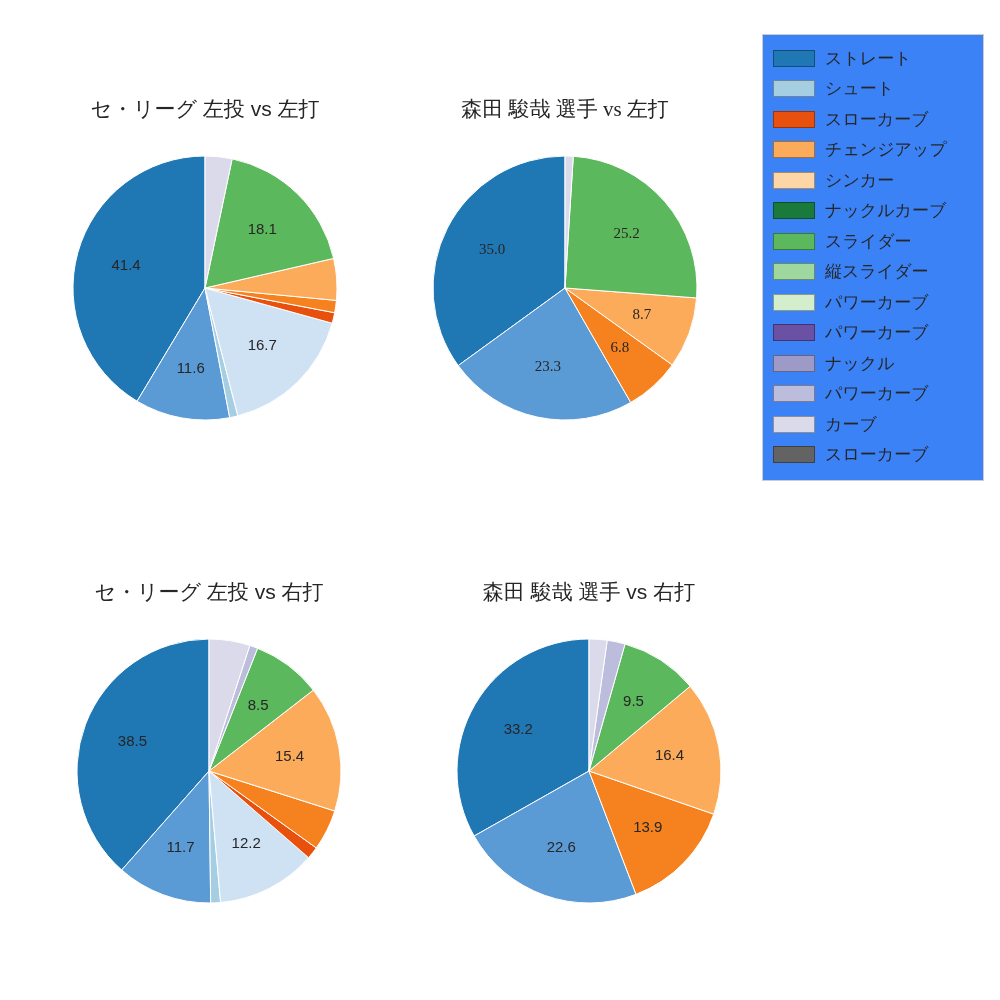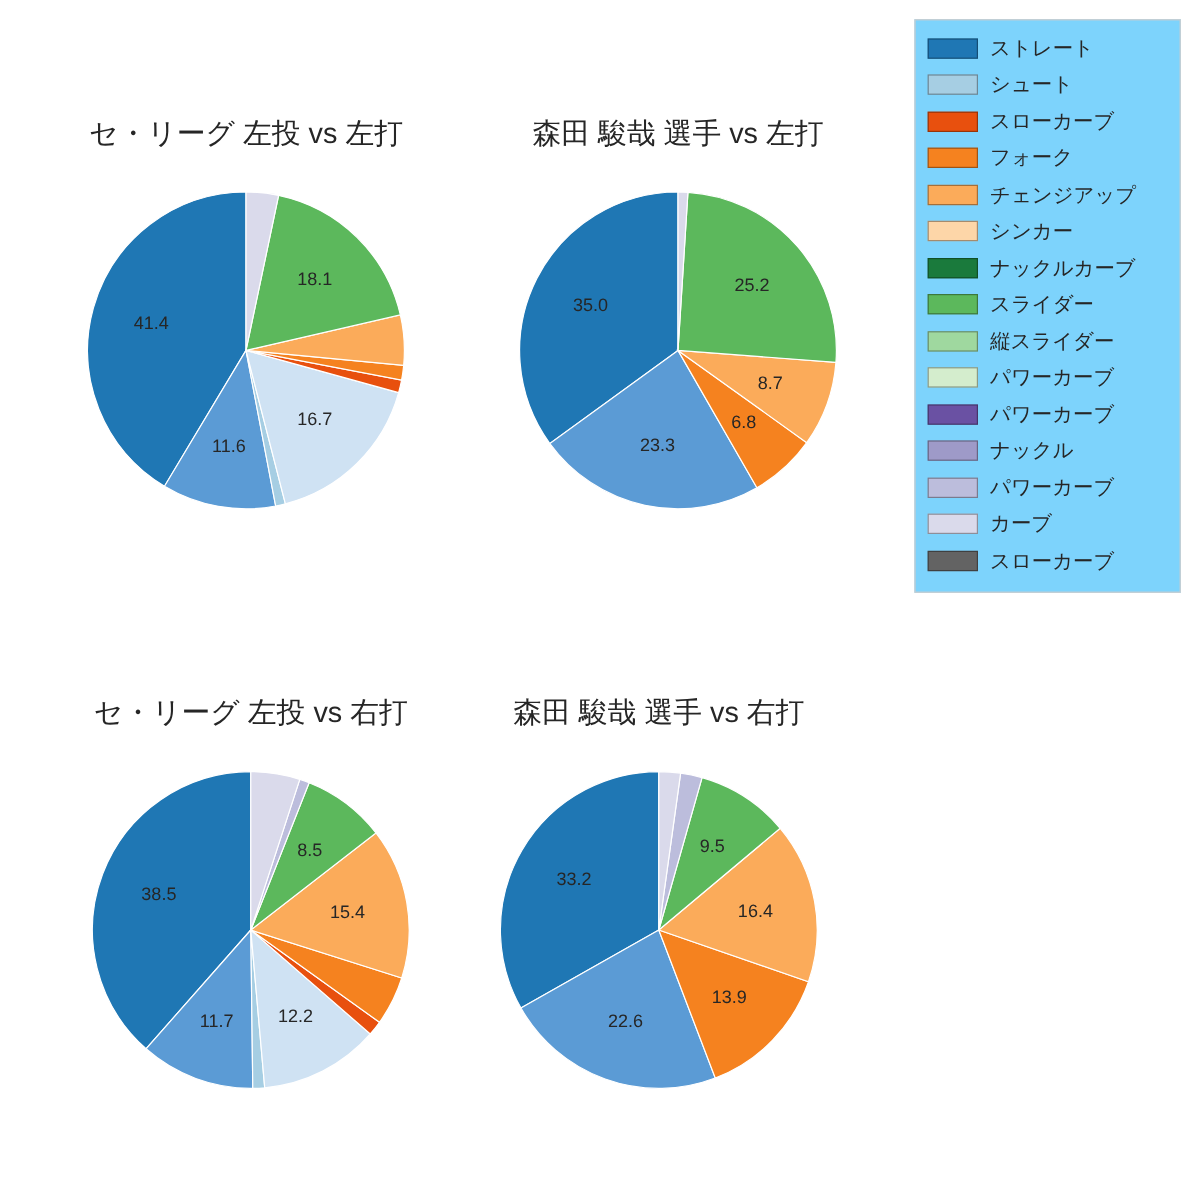--- a/index.html
+++ b/index.html
@@ -5,40 +5,40 @@
   html,body{margin:0;padding:0;}
   body{
     width:1000px;height:1000px;
     background:#ffffff;
     font-family:"Liberation Sans","DejaVu Sans",sans-serif;
     position:relative;
     overflow:hidden;
   }
   .chart-cell{position:absolute;}
   .chart-title{
-    font-size:24px;
+    font-size:21px;
     color:#262626;
     text-align:center;
     white-space:nowrap;
   }
   .pie-wrap{position:relative;}
   .pie-svg{display:block;}
   .slice-label{
     font-size:15px;
     fill:#262626;
     dominant-baseline:middle;
     text-anchor:middle;
   }
   
   .legend{
     position:absolute;
-    left:762px;top:16px;
+    left:762px;top:34px;
     width:222px;
     border:1px solid #cccccc;
-    background:#7dd3fc;
+    background:#3b82f6;
     padding:8px 10px 10px 10px;
     box-sizing:border-box;
   }
   .legend-row{
     display:flex;
     align-items:center;
     height:30.5px;
   }
   .legend-swatch{
     width:42px;height:17px;
@@ -70,21 +70,21 @@
         <path d="M 165 165 L 292.21 200.23 A 132 132 0 0 0 294.66 189.73 Z" fill="#e8500e" stroke="#ffffff" stroke-width="1"></path>
         <path d="M 165 165 L 294.66 189.73 A 132 132 0 0 0 296.41 177.42 Z" fill="#f5821f" stroke="#ffffff" stroke-width="1"></path>
         <path d="M 165 165 L 296.41 177.42 A 132 132 0 0 0 293.64 135.40 Z" fill="#fbab5a" stroke="#ffffff" stroke-width="1"></path>
         <path d="M 165 165 L 293.64 135.40 A 132 132 0 0 0 192.17 35.83 Z" fill="#5cb85c" stroke="#ffffff" stroke-width="1"></path>
         <text class="slice-label" x="222.3" y="106.6">18.1</text>
         <path d="M 165 165 L 192.17 35.83 A 132 132 0 0 0 165.00 33.00 Z" fill="#dadaeb" stroke="#ffffff" stroke-width="1"></path>
       </svg>
   </div>
 </div>
 
-<div class="chart-cell" style="left:400px;top:95px;width:330px;">
+<div class="chart-cell" style="left:400px;top:95px;width:330px;font-family:Liberation Serif, serif;">
   <div class="chart-title">森田 駿哉 選手 vs 左打</div>
   <div class="pie-wrap">
     <svg class="pie-svg" id="pie1" width="330" height="330" viewBox="0 0 330 330">
         <path d="M 165 165 L 165.00 33.00 A 132 132 0 0 0 58.21 242.59 Z" fill="#1f77b4" stroke="#ffffff" stroke-width="1"></path>
         <text class="slice-label" x="92.1" y="127.8">35.0</text>
         <path d="M 165 165 L 58.21 242.59 A 132 132 0 0 0 230.76 279.45 Z" fill="#5b9bd5" stroke="#ffffff" stroke-width="1"></path>
         <text class="slice-label" x="147.9" y="245.0">23.3</text>
         <path d="M 165 165 L 230.76 279.45 A 132 132 0 0 0 272.28 241.92 Z" fill="#f5821f" stroke="#ffffff" stroke-width="1"></path>
         <text class="slice-label" x="219.9" y="225.7">6.8</text>
         <path d="M 165 165 L 272.28 241.92 A 132 132 0 0 0 296.62 174.94 Z" fill="#fbab5a" stroke="#ffffff" stroke-width="1"></path>
@@ -112,21 +112,21 @@
         <path d="M 165 165 L 290.79 205.00 A 132 132 0 0 0 269.30 84.10 Z" fill="#fbab5a" stroke="#ffffff" stroke-width="1"></path>
         <text class="slice-label" x="245.6" y="150.7">15.4</text>
         <path d="M 165 165 L 269.30 84.10 A 132 132 0 0 0 213.59 42.27 Z" fill="#5cb85c" stroke="#ffffff" stroke-width="1"></path>
         <text class="slice-label" x="214.1" y="99.6">8.5</text>
         <path d="M 165 165 L 213.59 42.27 A 132 132 0 0 0 205.79 39.46 Z" fill="#bcbddc" stroke="#ffffff" stroke-width="1"></path>
         <path d="M 165 165 L 205.79 39.46 A 132 132 0 0 0 165.00 33.00 Z" fill="#dadaeb" stroke="#ffffff" stroke-width="1"></path>
       </svg>
   </div>
 </div>
 
-<div class="chart-cell" style="left:384px;top:578px;width:330px;">
+<div class="chart-cell" style="left:424px;top:578px;width:330px;">
   <div class="chart-title">森田 駿哉 選手 vs 右打</div>
   <div class="pie-wrap">
     <svg class="pie-svg" id="pie3" width="330" height="330" viewBox="0 0 330 330">
         <path d="M 165 165 L 165.00 33.00 A 132 132 0 0 0 50.14 230.04 Z" fill="#1f77b4" stroke="#ffffff" stroke-width="1"></path>
         <text class="slice-label" x="94.3" y="123.8">33.2</text>
         <path d="M 165 165 L 50.14 230.04 A 132 132 0 0 0 212.05 288.33 Z" fill="#5b9bd5" stroke="#ffffff" stroke-width="1"></path>
         <text class="slice-label" x="137.3" y="242.0">22.6</text>
         <path d="M 165 165 L 212.05 288.33 A 132 132 0 0 0 289.75 208.15 Z" fill="#f5821f" stroke="#ffffff" stroke-width="1"></path>
         <text class="slice-label" x="223.8" y="222.0">13.9</text>
         <path d="M 165 165 L 289.75 208.15 A 132 132 0 0 0 266.18 80.22 Z" fill="#fbab5a" stroke="#ffffff" stroke-width="1"></path>
@@ -147,24 +147,20 @@
       </div>
       <div class="legend-row">
         <span class="legend-swatch" style="background: rgb(166, 206, 227);"></span>
         <span class="legend-label">シュート</span>
       </div>
       <div class="legend-row">
         <span class="legend-swatch" style="background: rgb(232, 80, 14);"></span>
         <span class="legend-label">スローカーブ</span>
       </div>
       <div class="legend-row">
-        <span class="legend-swatch" style="background: rgb(245, 130, 31);"></span>
-        <span class="legend-label">フォーク</span>
-      </div>
-      <div class="legend-row">
         <span class="legend-swatch" style="background: rgb(251, 171, 90);"></span>
         <span class="legend-label">チェンジアップ</span>
       </div>
       <div class="legend-row">
         <span class="legend-swatch" style="background: rgb(253, 214, 168);"></span>
         <span class="legend-label">シンカー</span>
       </div>
       <div class="legend-row">
         <span class="legend-swatch" style="background: rgb(26, 122, 60);"></span>
         <span class="legend-label">ナックルカーブ</span>

